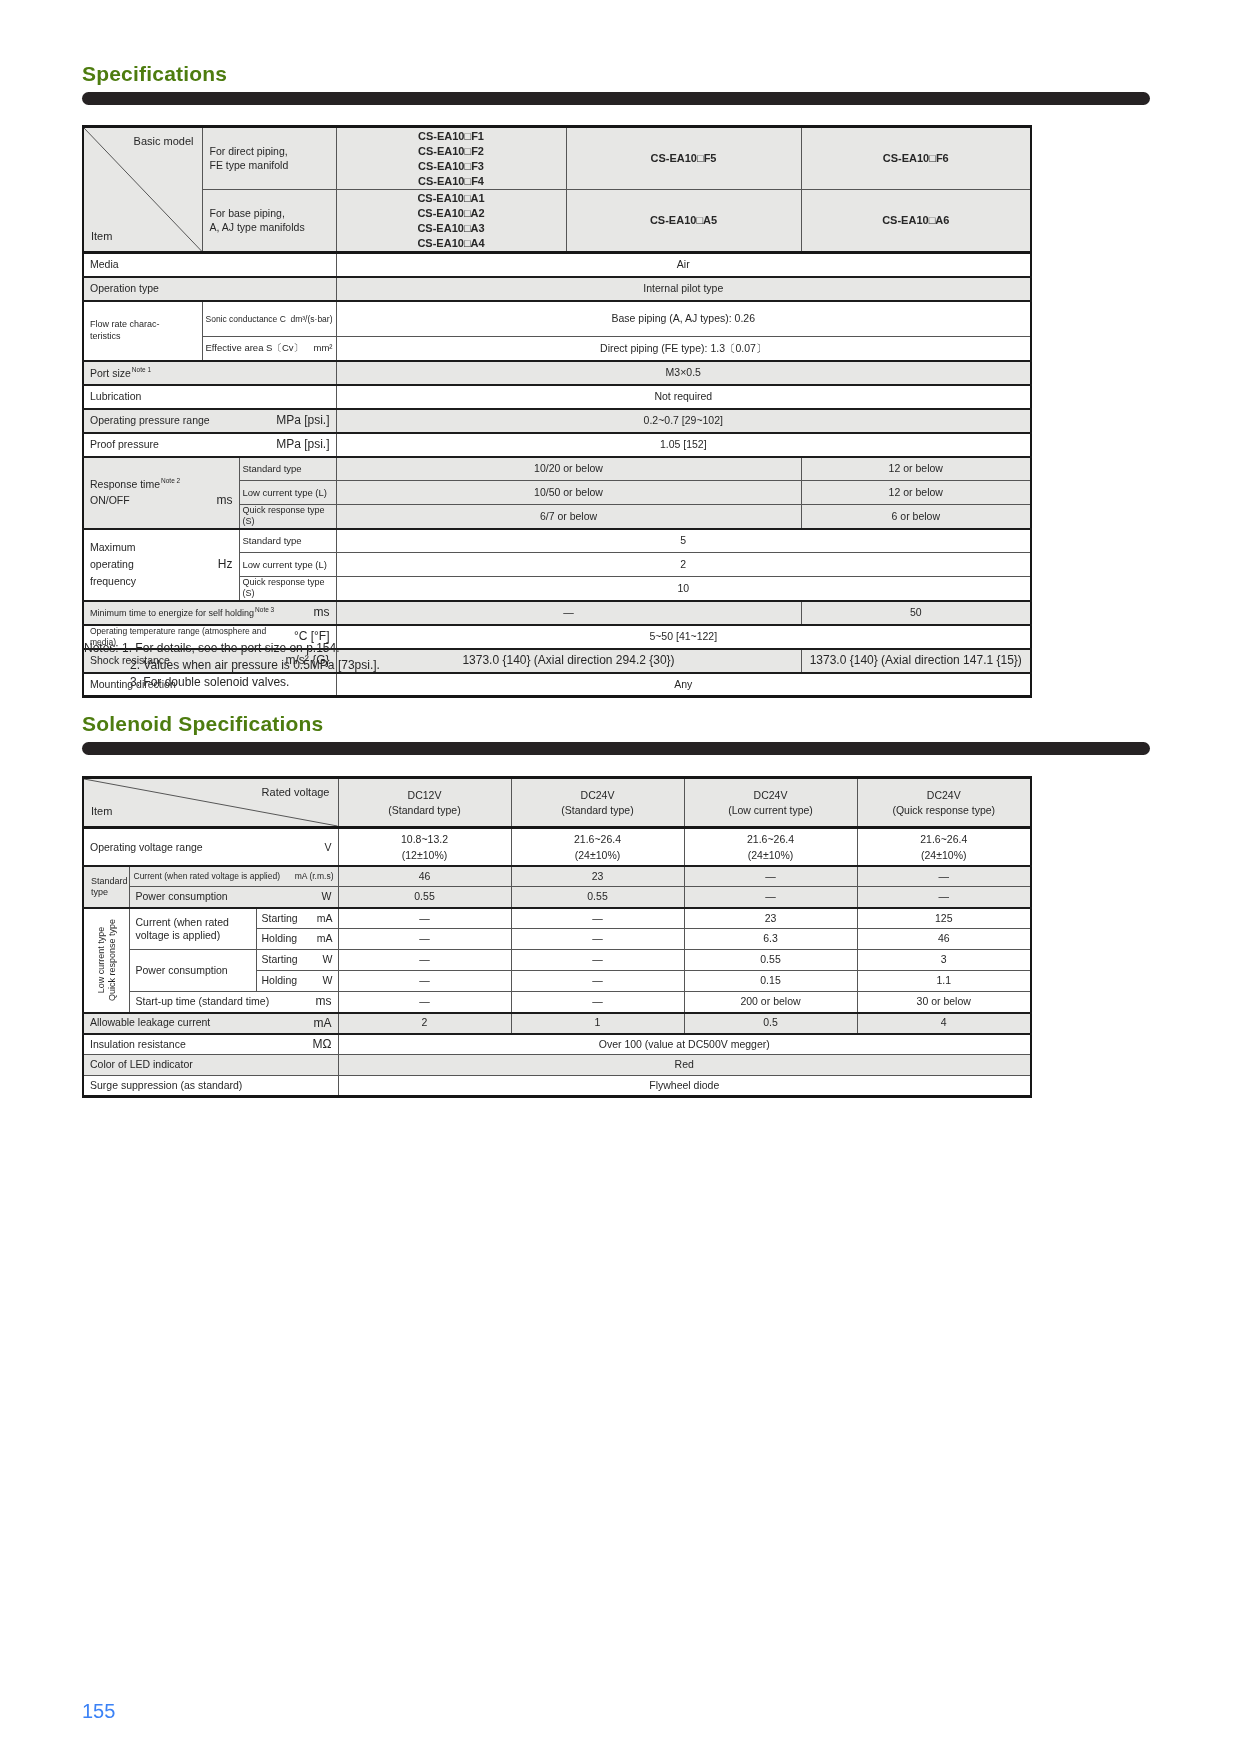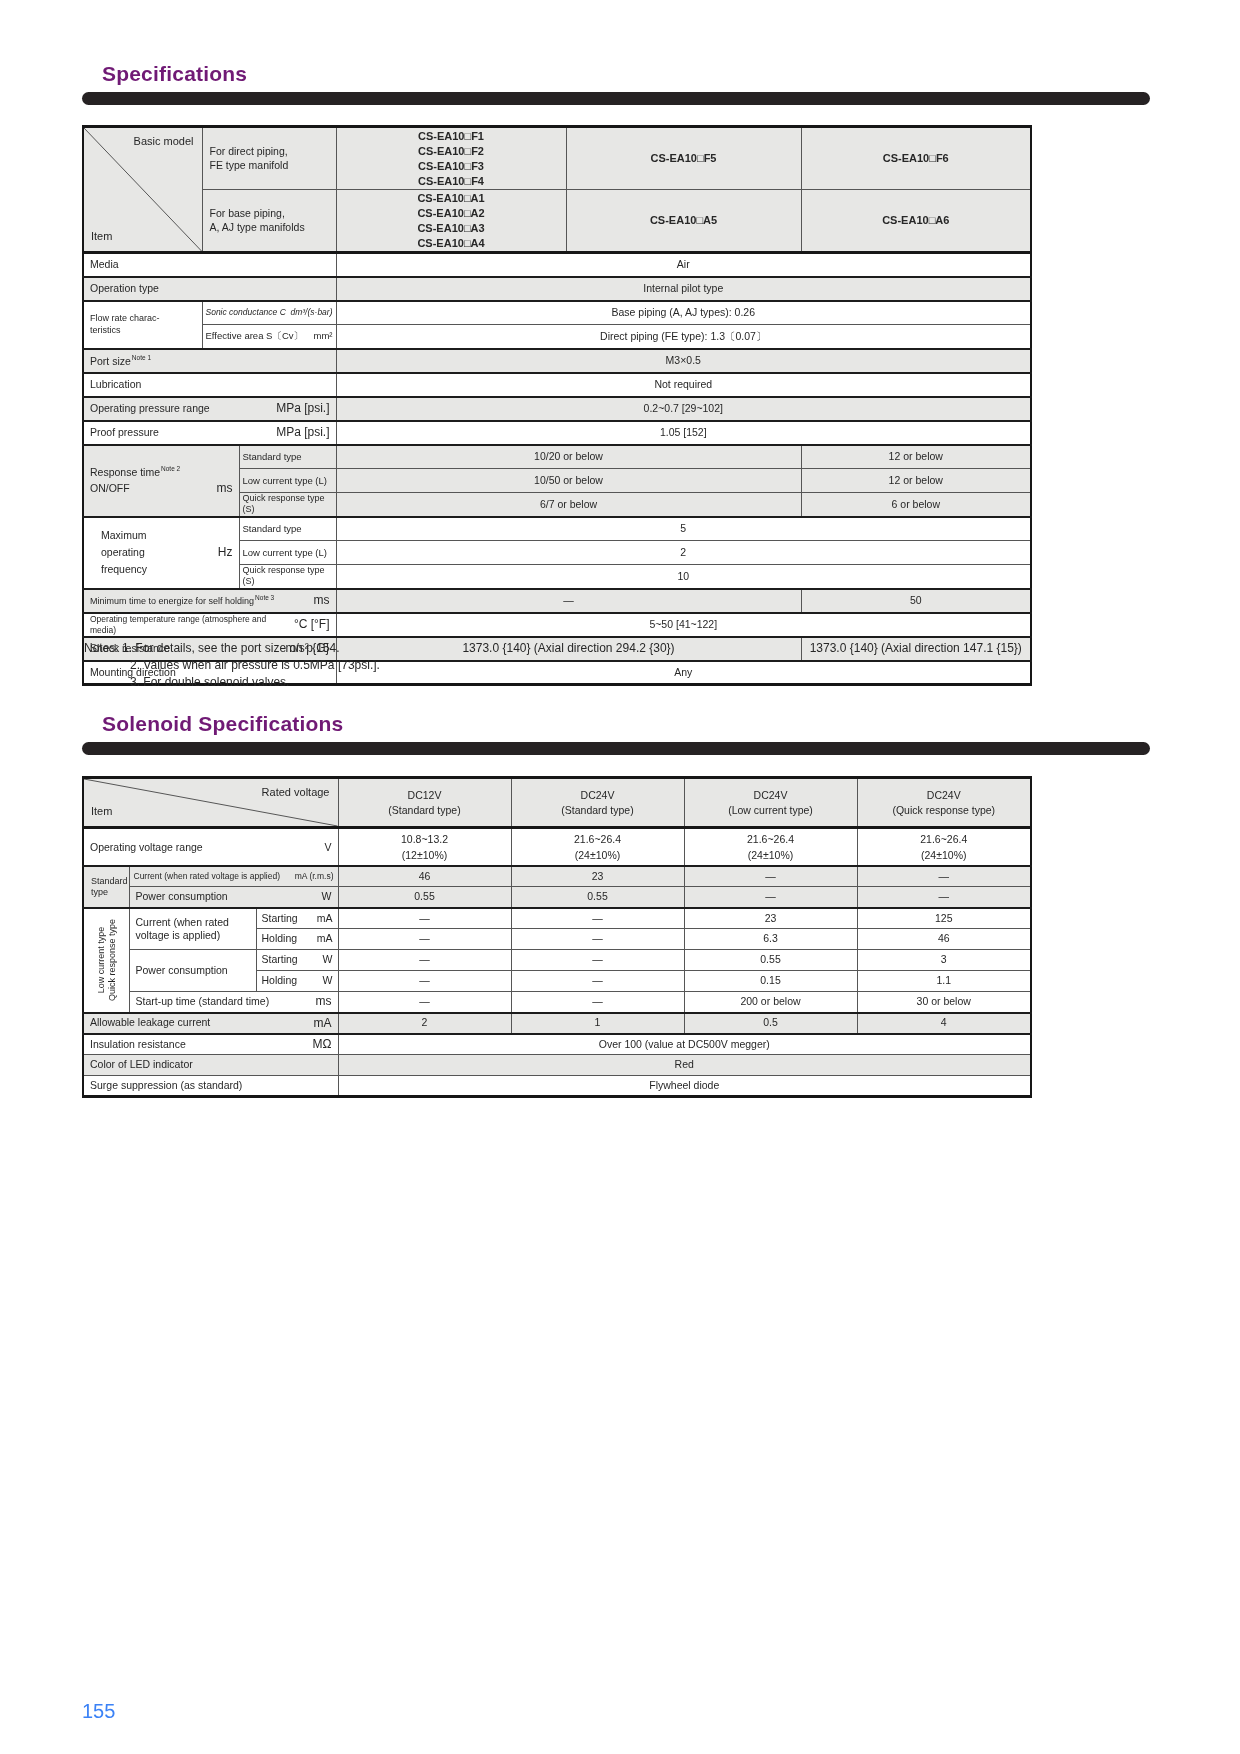--- a/index.html
+++ b/index.html
@@ -1,20 +1,20 @@
 <!DOCTYPE html>
 <html><head>
 <meta charset="utf-8">
 <style>
   * { margin:0; padding:0; box-sizing:border-box; }
   html,body { background:#ffffff; }
   body { width:1240px; height:1754px; font-family:"Liberation Sans","DejaVu Sans",sans-serif; color:#272727; }
   .sheet { position:relative; width:1240px; height:1754px; background:#fff; overflow:hidden; }
 
-  .h1 { position:absolute; left:82px; font-size:21px; font-weight:bold; color:#701a75; letter-spacing:.2px;margin-left:20px; }
+  .h1 { position:absolute; left:82px; font-size:21px; font-weight:bold; color:#4d7c0f; letter-spacing:.2px; }
   .bar { position:absolute; left:82px; width:1068px; height:13px; background:#262223; border-radius:7px; }
 
   table { border-collapse:collapse; table-layout:fixed; position:absolute; left:82px; background:#fff; }
   .t1, .t2 { border:2px solid #161616; border-top-width:3px; border-bottom-width:3px; }
   td { border:1px solid #565656; font-size:10.5px; text-align:center; vertical-align:middle; padding:0 4px; overflow:hidden; line-height:1.25; color:#272727; }
   tr.shade td { background:#e7e7e5; }
   tr.sep td { border-top:2px solid #1c1c1c; }
   tr.hsep td { border-top:3px solid #161616; }
 
   .t1 td { height:24px; }
@@ -112,21 +112,21 @@
       <td class="lblcell" colspan="3">Media</td>
       <td colspan="3">Air</td>
     </tr>
     <tr class="sep shade">
       <td class="lblcell" colspan="3">Operation type</td>
       <td colspan="3">Internal pilot type</td>
     </tr>
     <tr class="sep">
       <td class="lblcell f9" rowspan="2"><span class="pre">Flow rate charac-
 teristics</span></td>
-      <td class="lblcell" colspan="2" style="padding:0 3px;font-style:italic;">
+      <td class="lblcell" colspan="2" style="padding:12px 3px;">
         <div class="fx f85">
               <span>Sonic conductance C</span>
               <span class="u">dm³/(s·bar)</span>
             </div>
       </td>
       <td colspan="3">Base piping (A, AJ types): 0.26</td>
     </tr>
     <tr>
       <td class="lblcell" colspan="2" style="padding:4px 3px;">
         <div class="fx f95">
@@ -184,21 +184,21 @@
     </tr>
     <tr class="shade">
       <td class="lblcell f9" style="padding:0 3px;">Quick response type (S)</td>
       <td colspan="2">6/7 or below</td>
       <td>6 or below</td>
     </tr>
 
     <tr class="sep">
       <td class="lblcell" colspan="2" rowspan="3">
         <div class="frq">
-              <span class="pre" style="line-height:17px;margin-left:11px;">Maximum
+              <span class="pre" style="line-height:17px;">Maximum
 operating
 frequency</span>
               <span class="u f10">Hz</span>
             </div>
       </td>
       <td class="lblcell f95" style="padding:0 3px;">Standard type</td>
       <td colspan="3">5</td>
     </tr>
     <tr>
       <td class="lblcell f95" style="padding:0 3px;">Low current type (L)</td>

